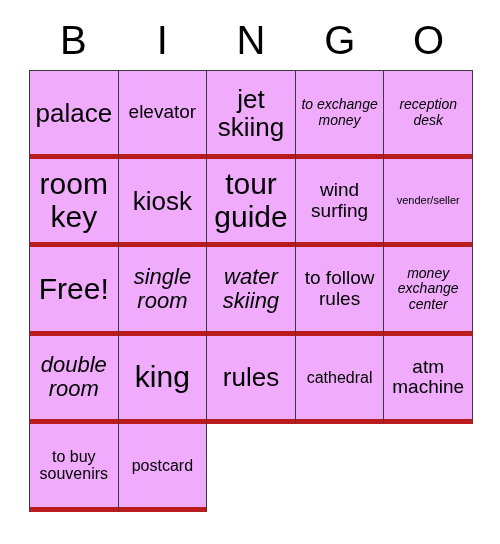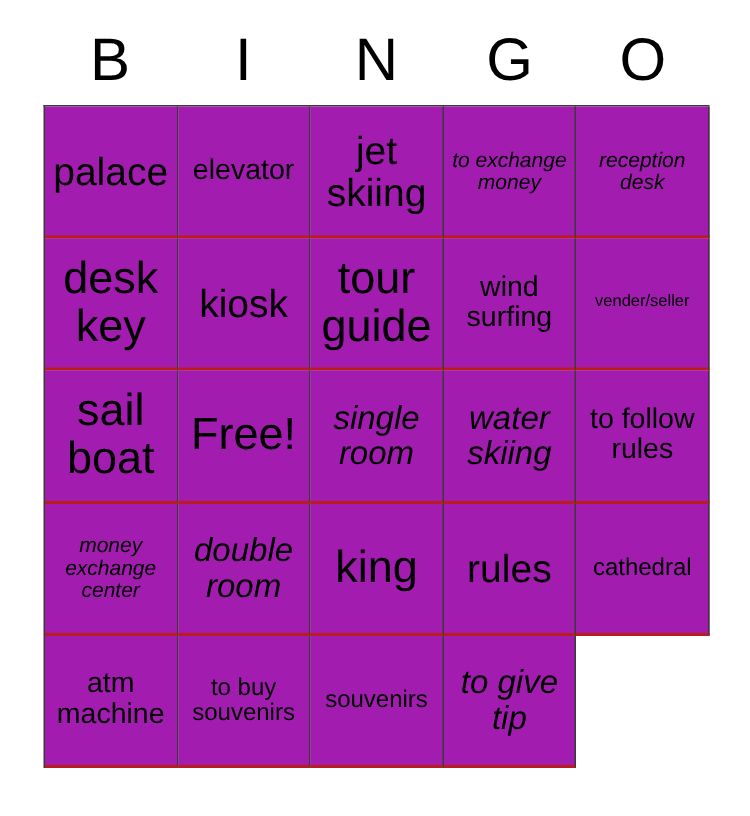--- a/index.html
+++ b/index.html
@@ -48,29 +48,29 @@
     display: grid;
     grid-template-columns: repeat(5, 1fr);
     grid-template-rows: repeat(5, 1fr);
     border-top: 1px solid #3a3a3a;
     border-left: 1px solid #3a3a3a;
     box-sizing: border-box;
     background: #ffffff;
   }
   .cell {
     border-right: 1px solid #3a3a3a;
-    border-bottom: 2px solid #b91c1c;
+    border-bottom: 5px solid #b91c1c;
     box-sizing: border-box;
     display: flex;
     align-items: center;
     justify-content: center;
     text-align: center;
     padding: 1px 2px;
     overflow: hidden;
-    background: #a21caf;
+    background: #f0abfc;
   }
   .cell-text {
     display: block;
     width: 100%;
     line-height: 1.08;
     word-wrap: break-word;
     color: #000000;
   }
   
   .fs-xs   { font-size: 11px; }
@@ -104,36 +104,33 @@
       <div class="cell">
         <span class="cell-text fs-xxl">jet skiing</span>
       </div>
       <div class="cell">
         <span class="cell-text fs-sm">to exchange money</span>
       </div>
       <div class="cell">
         <span class="cell-text fs-sm">reception desk</span>
       </div>
       <div class="cell">
-        <span class="cell-text fs-huge">desk key</span>
+        <span class="cell-text fs-huge">room key</span>
       </div>
       <div class="cell">
         <span class="cell-text fs-xxl">kiosk</span>
       </div>
       <div class="cell">
         <span class="cell-text fs-huge">tour guide</span>
       </div>
       <div class="cell">
         <span class="cell-text fs-lg">wind surfing</span>
       </div>
       <div class="cell">
         <span class="cell-text fs-xs">vender/seller</span>
-      </div>
-      <div class="cell">
-        <span class="cell-text fs-huge">sail boat</span>
       </div>
       <div class="cell">
         <span class="cell-text fs-huge">Free!</span>
       </div>
       <div class="cell">
         <span class="cell-text fs-xl">single room</span>
       </div>
       <div class="cell">
         <span class="cell-text fs-xl">water skiing</span>
       </div>
@@ -155,20 +152,17 @@
       <div class="cell">
         <span class="cell-text fs-md">cathedral</span>
       </div>
       <div class="cell">
         <span class="cell-text fs-lg">atm machine</span>
       </div>
       <div class="cell">
         <span class="cell-text fs-md">to buy souvenirs</span>
       </div>
       <div class="cell">
-        <span class="cell-text fs-md">souvenirs</span>
-      </div>
-      <div class="cell">
-        <span class="cell-text fs-xl">to give tip</span>
+        <span class="cell-text fs-md">postcard</span>
       </div>
     </div>
 
 </div>
 
 </body></html>

